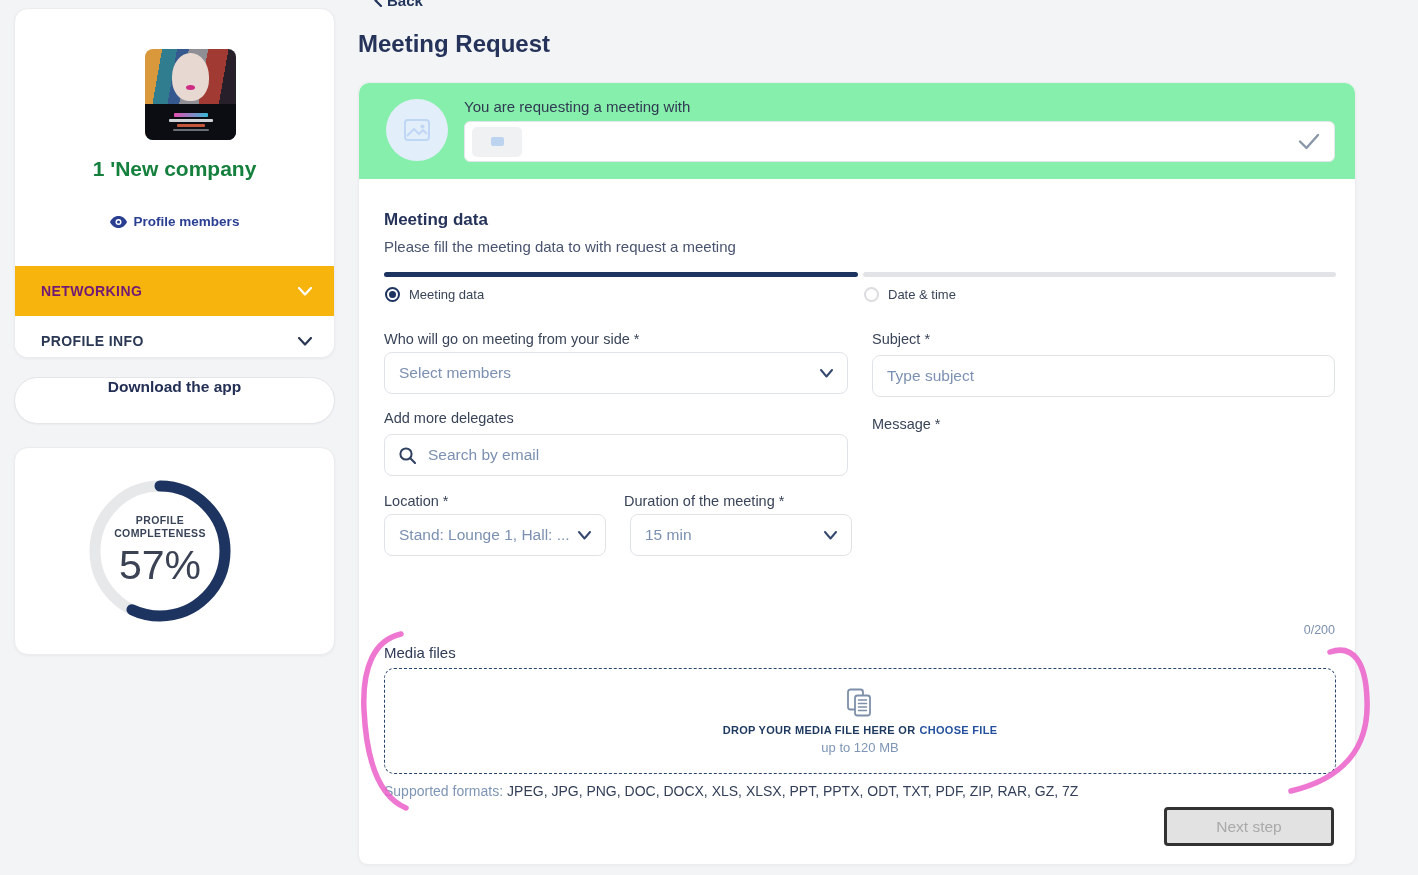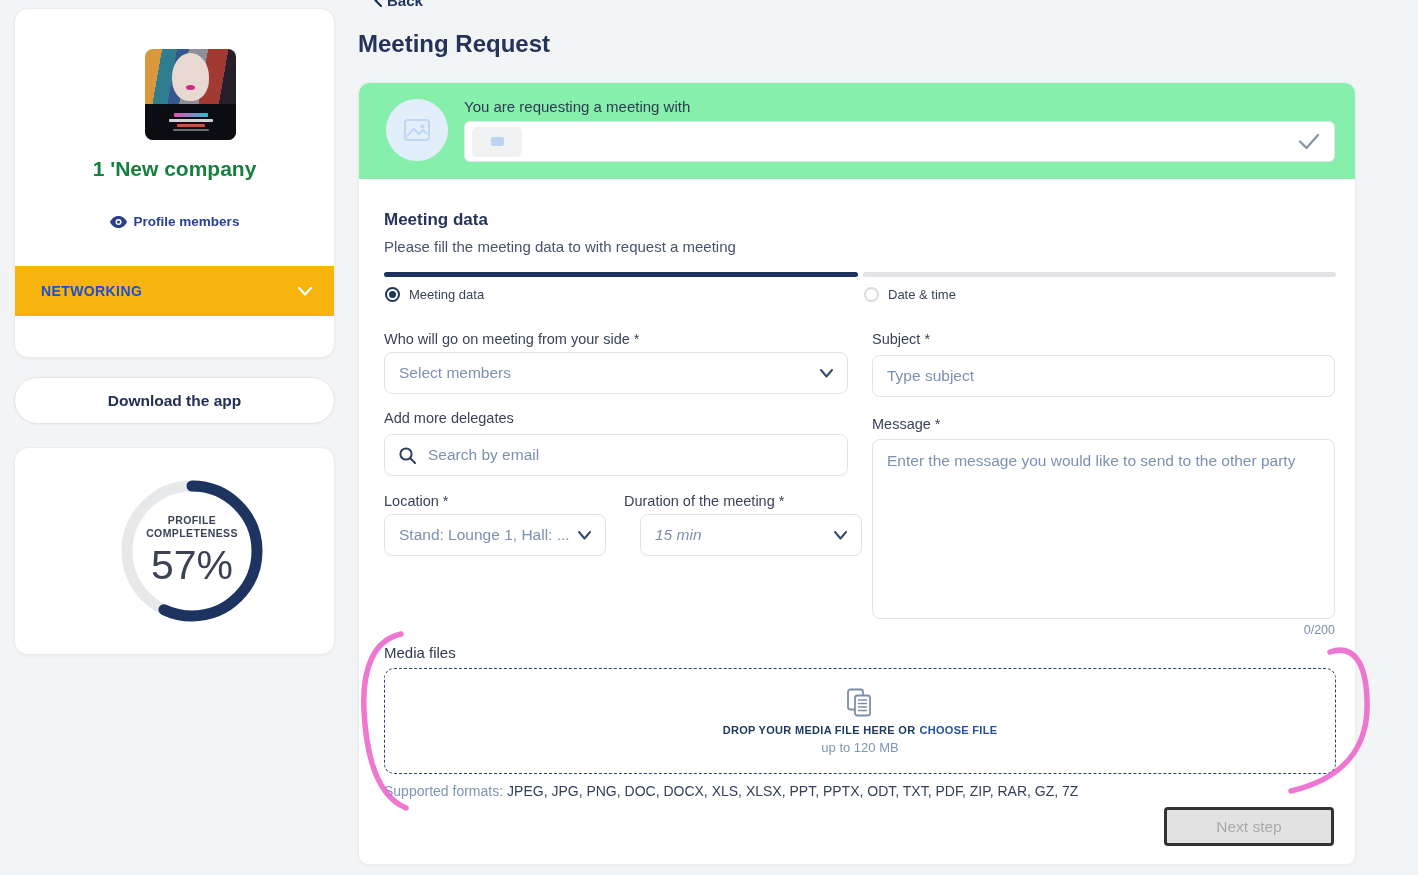--- a/index.html
+++ b/index.html
@@ -18,27 +18,27 @@
   .logo .band i { display:block; border-radius:1px; }
   .logo .l1 { width:34px; height:4px; background:linear-gradient(90deg,#e44fb0,#35b9d6); }
   .logo .l2 { width:44px; height:3px; background:#cfd2d6; }
   .logo .l3 { width:28px; height:3px; background:#c2553a; }
   .logo .l4 { width:36px; height:2px; background:#6d6f76; }
   .company-name { position:absolute; left:0; top:148px; width:100%; text-align:center; font-size:21px; font-weight:700; color:#15803d; }
   .preview-link { position:absolute; left:0; top:205px; width:100%; display:flex; align-items:center; justify-content:center; gap:7px;
                   font-size:13.5px; font-weight:700; color:#2a3f92; cursor:pointer; }
   .nav-item { position:absolute; left:0; width:321px; height:50px; display:flex; align-items:center; justify-content:space-between;
               padding:0 24px 0 26px; font-size:14px; font-weight:700; letter-spacing:.4px; cursor:pointer; }
-  .nav-networking { top:257px; background:#f7b40d; color:#1d4ed8;text-align:right; }
+  .nav-networking { top:257px; background:#f7b40d; color:#701a75;text-align:right; }
   .nav-profile { top:307px; background:#fff; color:#2a3853; }
   .download-btn { position:absolute; left:14px; top:377px; width:321px; height:47px; border-radius:24px; background:#fff;
                   border:1px solid #e4e5e9; box-shadow:0 1px 2px rgba(20,30,60,.04); font-size:15.5px; font-weight:600; color:#232f55;
-                  display:flex; align-items:center; justify-content:center; cursor:pointer; }
+                  display:flex; align-items:flex-start; justify-content:center; cursor:pointer; }
   .completeness-card { left:14px; top:447px; width:321px; height:208px; }
-  .ring-wrap { position:absolute; left:102px; top:28px; width:150px; height:150px;text-decoration:underline; }
+  .ring-wrap { position:absolute; left:70px; top:28px; width:150px; height:150px;text-decoration:underline; }
   .ring-wrap svg { position:absolute; inset:0; }
   .ring-text { position:absolute; inset:0; display:flex; flex-direction:column; align-items:center; justify-content:center; }
   .ring-text .small { font-size:10.5px; font-weight:700; letter-spacing:.4px; color:#3a4458; line-height:13px; }
   .ring-text .big { font-size:41px; font-weight:500; color:#3a4254; margin-top:2px; }
 
   
   .back-link { position:absolute; left:374px; top:-8px; display:flex; align-items:center; gap:5px;
                font-size:15px; font-weight:700; color:#22355c; cursor:pointer; }
   .page-title { position:absolute; left:358px; top:30px; font-size:24px; font-weight:700; color:#25335a; }
 
@@ -114,20 +114,26 @@
         <circle cx="8.5" cy="6" r="1.6" fill="#2a3f92"></circle>
       </svg>
       <span>Profile members</span>
     </div>
     <div class="nav-item nav-networking">
       <span>NETWORKING</span>
       <svg width="14" height="9" viewBox="0 0 14 9">
         <path d="M1 1 L7 7.5 L13 1" fill="none" stroke="#ffffff" stroke-width="2.2" stroke-linecap="round" stroke-linejoin="round"></path>
       </svg>
     </div>
+    <div class="nav-item nav-profile">
+      <span>PROFILE INFO</span>
+      <svg width="14" height="9" viewBox="0 0 14 9">
+        <path d="M1 1 L7 7.5 L13 1" fill="none" stroke="#2a3853" stroke-width="2.2" stroke-linecap="round" stroke-linejoin="round"></path>
+      </svg>
+    </div>
   </div>
 
   <div class="download-btn">
     <span>Download the app</span>
   </div>
 
   <div class="card completeness-card">
     <div class="ring-wrap">
       <svg width="150" height="150" viewBox="0 0 150 150">
         <circle cx="75" cy="75" r="65" fill="none" stroke="#e7e8ea" stroke-width="11"></circle>
@@ -207,32 +213,31 @@
 
     <div class="field-label" style="left:25px; top:410px;">Location *</div>
     <div class="control" style="left:25px; top:431px; width:222px;">
       <span>Stand: Lounge 1, Hall: ...</span>
       <svg class="chev" width="13" height="9" viewBox="0 0 13 9">
         <path d="M1 1 L6.5 7.5 L12 1" fill="none" stroke="#35496f" stroke-width="2" stroke-linecap="round" stroke-linejoin="round"></path>
       </svg>
     </div>
 
     <div class="field-label" style="left:265px; top:410px;">Duration of the meeting *</div>
-    <div class="control" style="left:281px; top:431px; width:222px;font-style:italic;">
+    <div class="control" style="left:271px; top:431px; width:222px;">
       <span>15 min</span>
       <svg class="chev" width="13" height="9" viewBox="0 0 13 9">
         <path d="M1 1 L6.5 7.5 L12 1" fill="none" stroke="#35496f" stroke-width="2" stroke-linecap="round" stroke-linejoin="round"></path>
       </svg>
     </div>
 
     <div class="field-label" style="left:513px; top:248px;">Subject *</div>
     <input class="control" style="left: 513px; top: 272px; width: 463px;" placeholder="Type subject">
 
     <div class="field-label" style="left:513px; top:333px;">Message *</div>
-    <textarea class="control" style="left: 513px; top: 356px; width: 463px;" placeholder="Enter the message you would like to send to the other party"></textarea>
     <div class="counter">0/200</div>
 
     <div class="media-label">Media files</div>
     <div class="dropzone">
       <svg width="28" height="30" viewBox="0 0 28 30">
         <rect x="2" y="1.5" width="15" height="20" rx="2.5" fill="#ffffff" stroke="#7d8fa9" stroke-width="1.8"></rect>
         <rect x="9" y="7.5" width="15" height="20" rx="2.5" fill="#ffffff" stroke="#7d8fa9" stroke-width="1.8"></rect>
         <path d="M12.5 12 h8 M12.5 15.5 h8 M12.5 19 h8 M12.5 22.5 h8" stroke="#7d8fa9" stroke-width="1.6" stroke-linecap="round"></path>
       </svg>
       <div class="drop-line">

